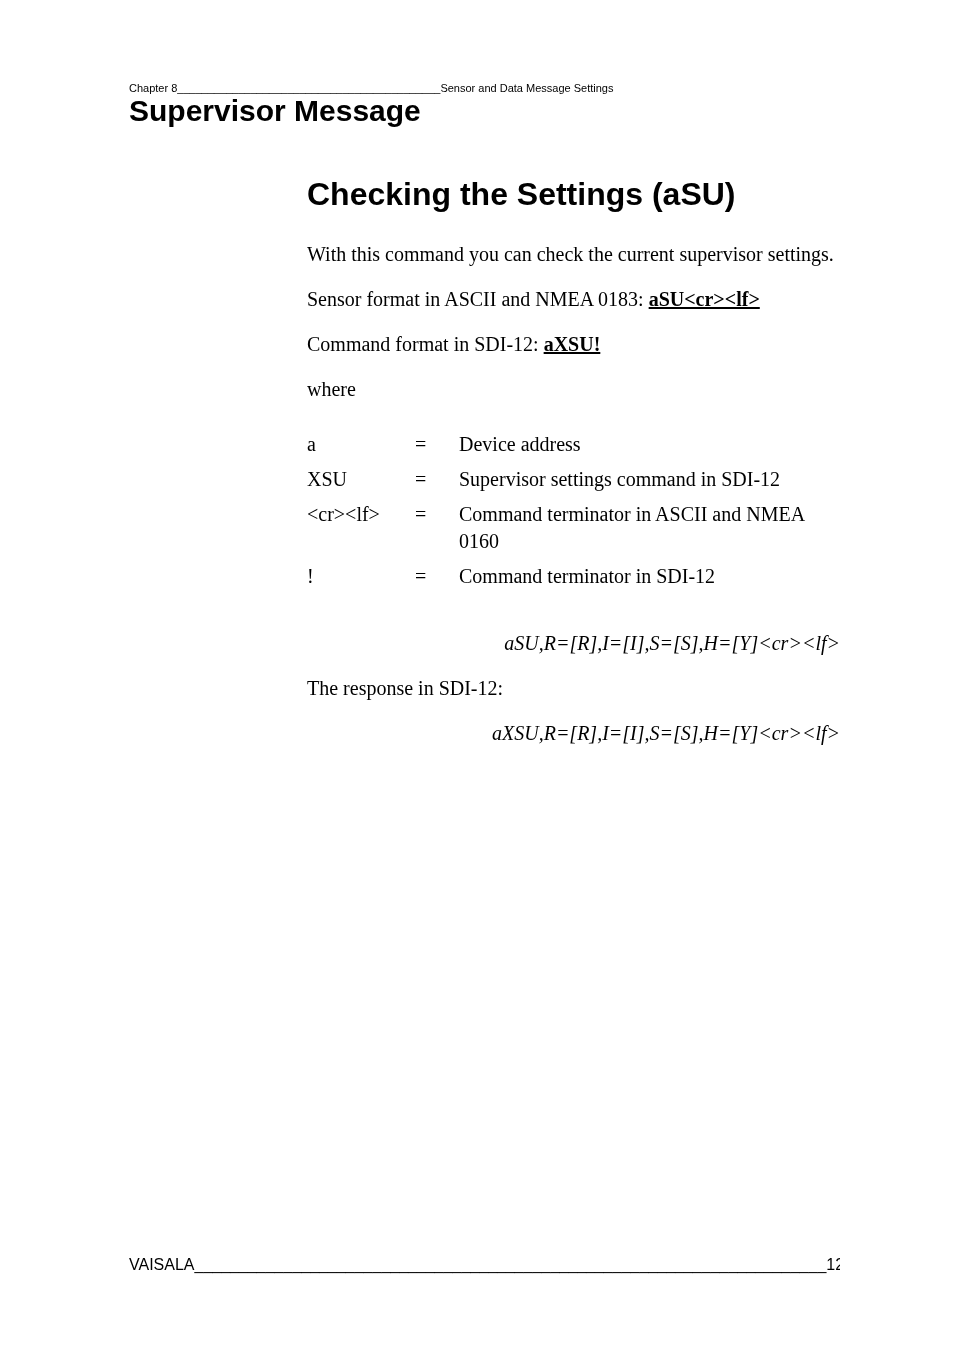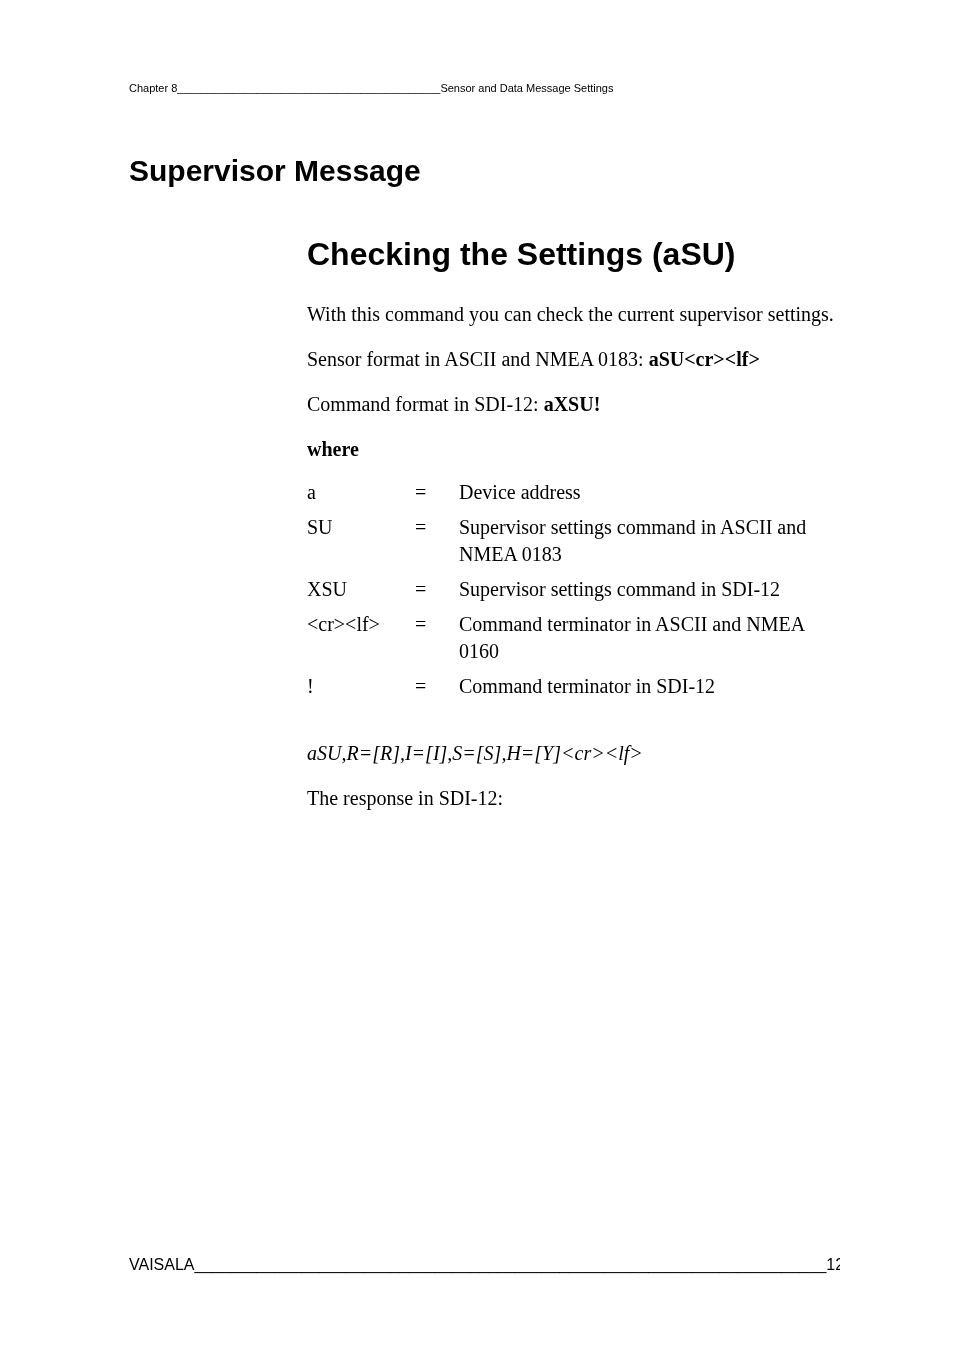--- a/index.html
+++ b/index.html
@@ -31,52 +31,51 @@
   .header-left { flex: 0 0 auto; }
   .header-fill {
     flex: 0 0 auto;
     letter-spacing: 0;
   }
   .header-right { flex: 0 0 auto; }
   .h1 {
     font-family: Arial, Helvetica, sans-serif;
     font-weight: bold;
     font-size: 30px;
-    margin-top: 60px;
     margin-bottom: 48px;
   }
   .h2 {
     font-family: Arial, Helvetica, sans-serif;
     font-weight: bold;
     font-size: 32px;
     margin-left: 178px;
     margin-bottom: 28px;
   }
   .body-area {
     margin-left: 178px;
     font-size: 20px;
     line-height: 1.35;
   }
   .para { margin-bottom: 18px; }
-  .where { margin-bottom: 12px; font-weight: bold; }
+  .where { margin-bottom: 24px; }
   table.defs {
     border-collapse: collapse;
     font-size: 20px;
     margin-bottom: 36px;
     width: 100%;
   }
   table.defs td {
     vertical-align: top;
     padding: 4px 0;
   }
   table.defs td.c1 { width: 108px; }
   table.defs td.c2 { width: 44px; }
   table.defs td.c3 { }
-  .ital { font-style: italic; }
-  .bold { font-weight: bold; }
+  .ital { font-style: italic; text-align: right; }
+  .bold { font-weight: bold; text-decoration: underline; }
   .footer-row {
     position: absolute;
     left: 129px;
     right: 114px;
     bottom: 76px;
     display: flex;
     align-items: flex-start;
     font-family: Arial, Helvetica, sans-serif;
     font-size: 16px;
     white-space: nowrap;
@@ -116,45 +115,41 @@
     <div class="where">where</div>
 
     <table class="defs">
       <tbody>
           <tr>
         <td class="c1">a</td>
         <td class="c2">=</td>
         <td class="c3">Device address</td>
       </tr>
       <tr>
-        <td class="c1">SU</td>
-        <td class="c2">=</td>
-        <td class="c3">Supervisor settings command in ASCII and NMEA 0183</td>
-      </tr>
-      <tr>
         <td class="c1">XSU</td>
         <td class="c2">=</td>
         <td class="c3">Supervisor settings command in SDI-12</td>
       </tr>
       <tr>
         <td class="c1">&lt;cr&gt;&lt;lf&gt;</td>
         <td class="c2">=</td>
         <td class="c3">Command terminator in ASCII and NMEA 0160</td>
       </tr>
       <tr>
         <td class="c1">!</td>
         <td class="c2">=</td>
         <td class="c3">Command terminator in SDI-12</td>
       </tr>
     </tbody>
       </table>
 
     <div class="para ital">aSU,R=[R],I=[I],S=[S],H=[Y]&lt;cr&gt;&lt;lf&gt;</div>
 
     <div class="para">The response in SDI-12:</div>
+    <div class="para ital">aXSU,R=[R],I=[I],S=[S],H=[Y]&lt;cr&gt;&lt;lf&gt;</div>
 
   </div>
 
   <div class="footer-row">
     <span class="footer-left">VAISALA</span>
     <span class="footer-fill">_______________________________________________________________________</span>
     <span class="footer-right"> 123</span>
   </div>
 
 </div>

